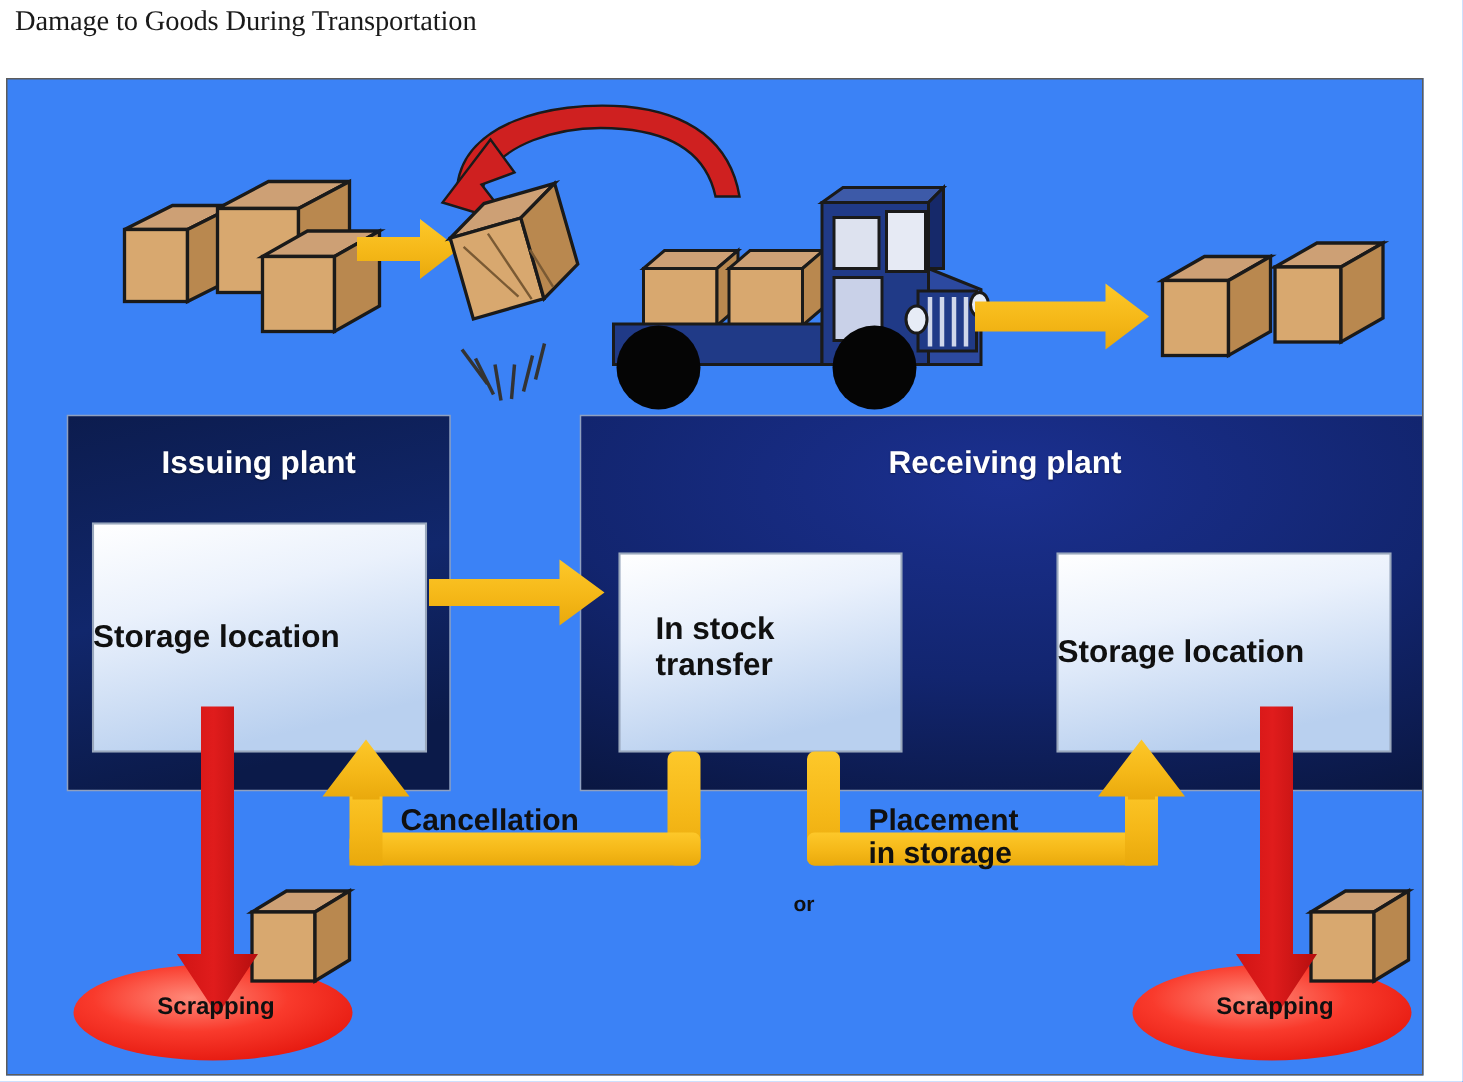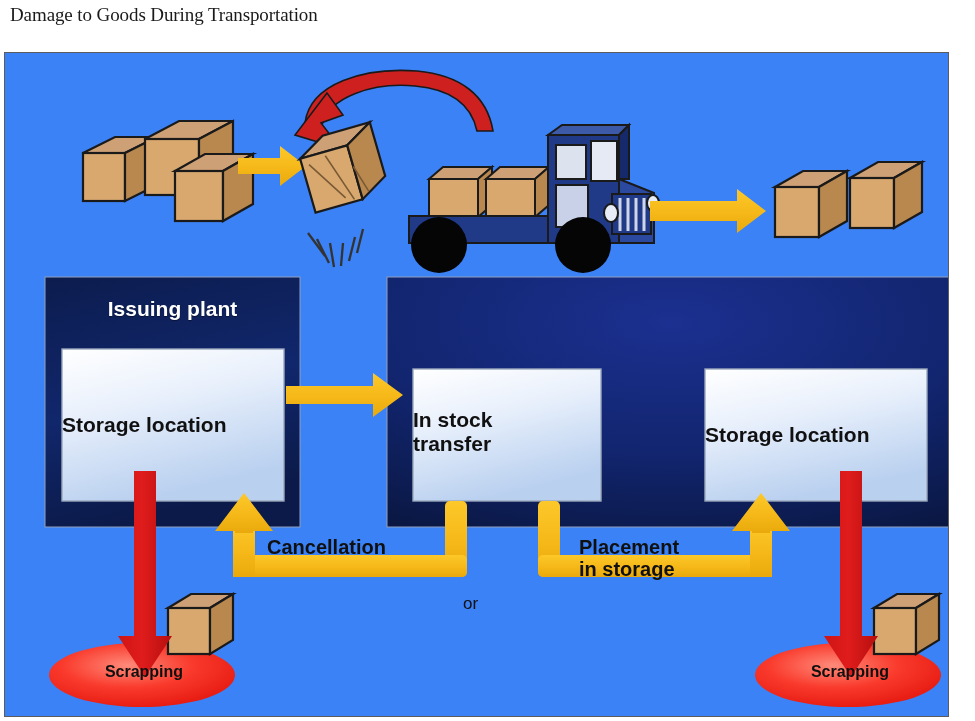--- a/index.html
+++ b/index.html
@@ -66,23 +66,23 @@
     position: absolute;
     color: #101010;
     font-weight: bold;
     font-size: 20px;
     text-align: left;
     line-height: 1.1;
   }
   .or-label {
     position: absolute;
     color: #101010;
-    font-weight: normal;
-    font-size: 17px;
-    text-align: left;
+    font-weight: bold;
+    font-size: 14px;
+    text-align: right;
   }
   .scrap-label {
     position: absolute;
     color: #101010;
     font-weight: bold;
     font-size: 16px;
     text-align: center;
     white-space: nowrap;
   }
 </style>
@@ -291,24 +291,25 @@
         <polygon points="911,555 934,541 934,587 911,601" fill="#b9884f" stroke="#1a1a1a" stroke-width="2.2"></polygon>
       </g>
       <g>
         <polygon points="835,418 857,418 857,583 873,583 846,624 819,583 835,583" fill="url(#gradRedArrow)"></polygon>
       </g>
     </g>
   </svg>
 
   <div class="panel-title ovl" style="left:40px; top:244px; width:255px;">Issuing plant</div>
 
+  <div class="panel-title ovl" style="left:382px; top:244px; width:566px;">Receiving plant</div>
 
   <div class="box-label ovl" style="left:57px; top:360px; width:222px;">Storage location</div>
 
-  <div class="box-label ovl" style="left:408px; top:355px; width:188px;">
+  <div class="box-label ovl" style="left:408px; top:355px; width:188px;padding-left:24px;">
     <span>In stock</span><br>
     <span>transfer</span>
   </div>
 
   <div class="box-label ovl" style="left:700px; top:370px; width:222px;">Storage location</div>
 
   <div class="flow-label ovl" style="left:262px; top:483px; width:180px;">Cancellation</div>
 
   <div class="flow-label ovl" style="left:574px; top:483px; width:190px;">
     <span>Placement</span><br>

